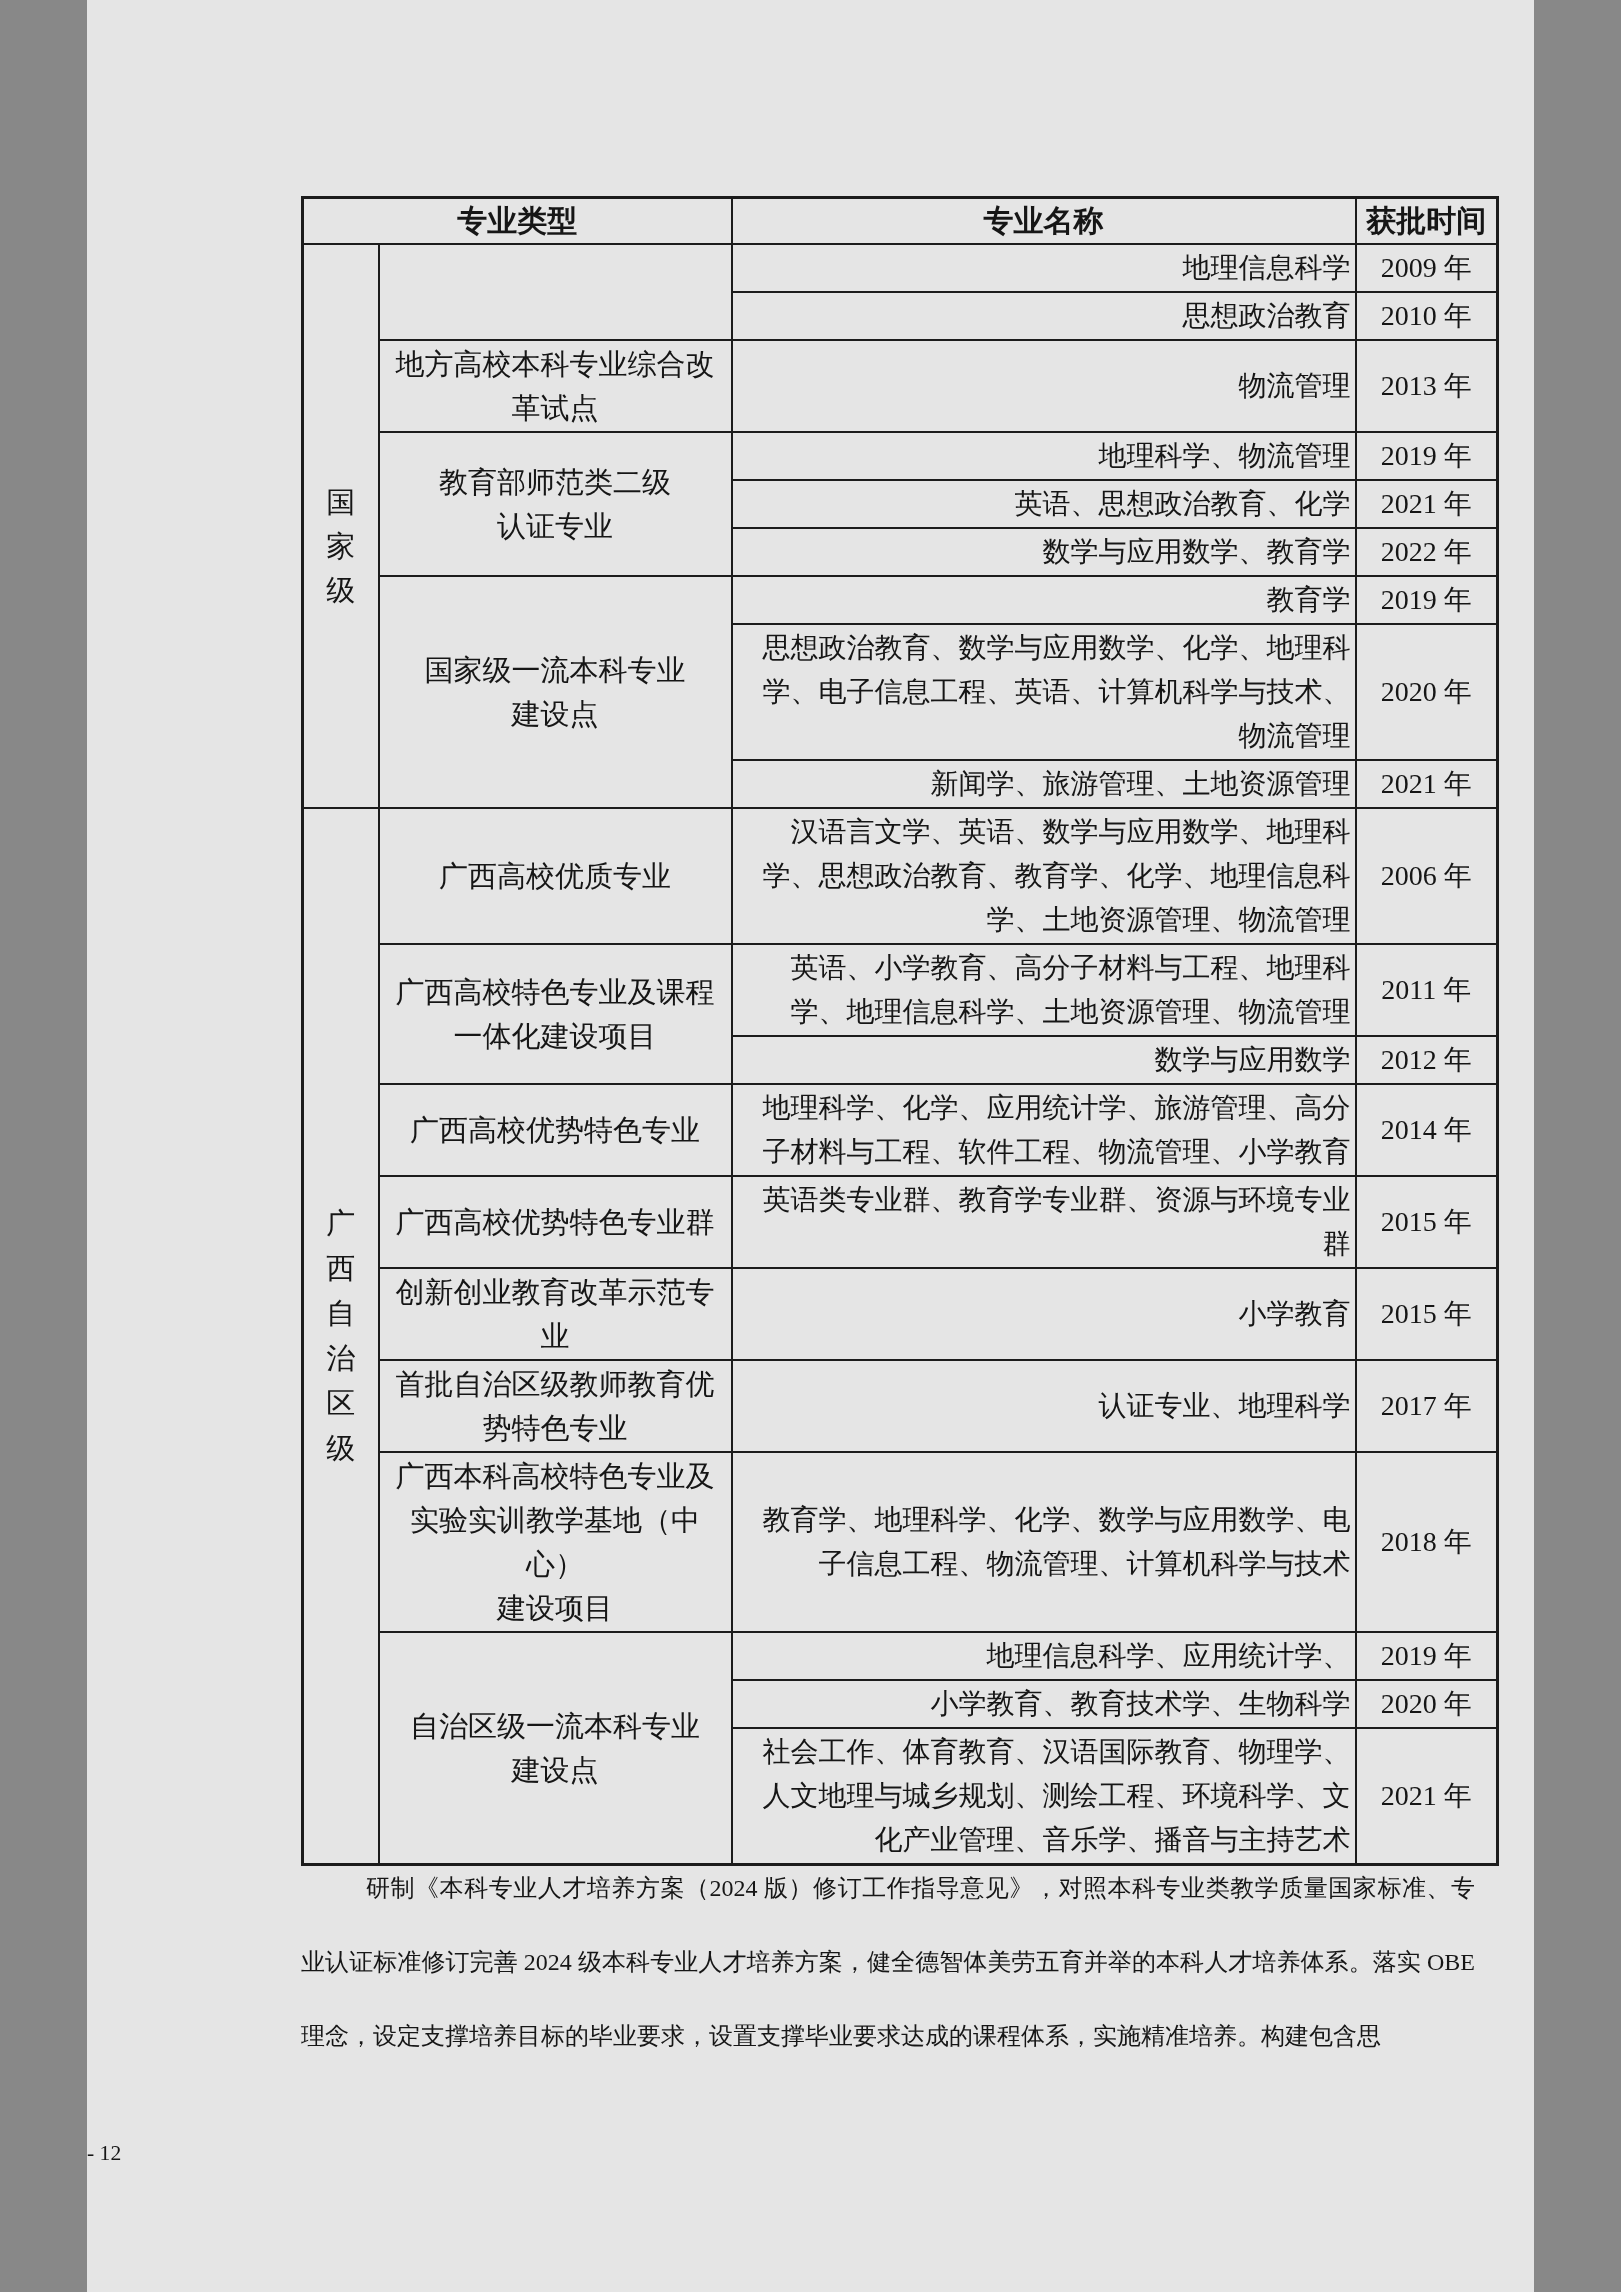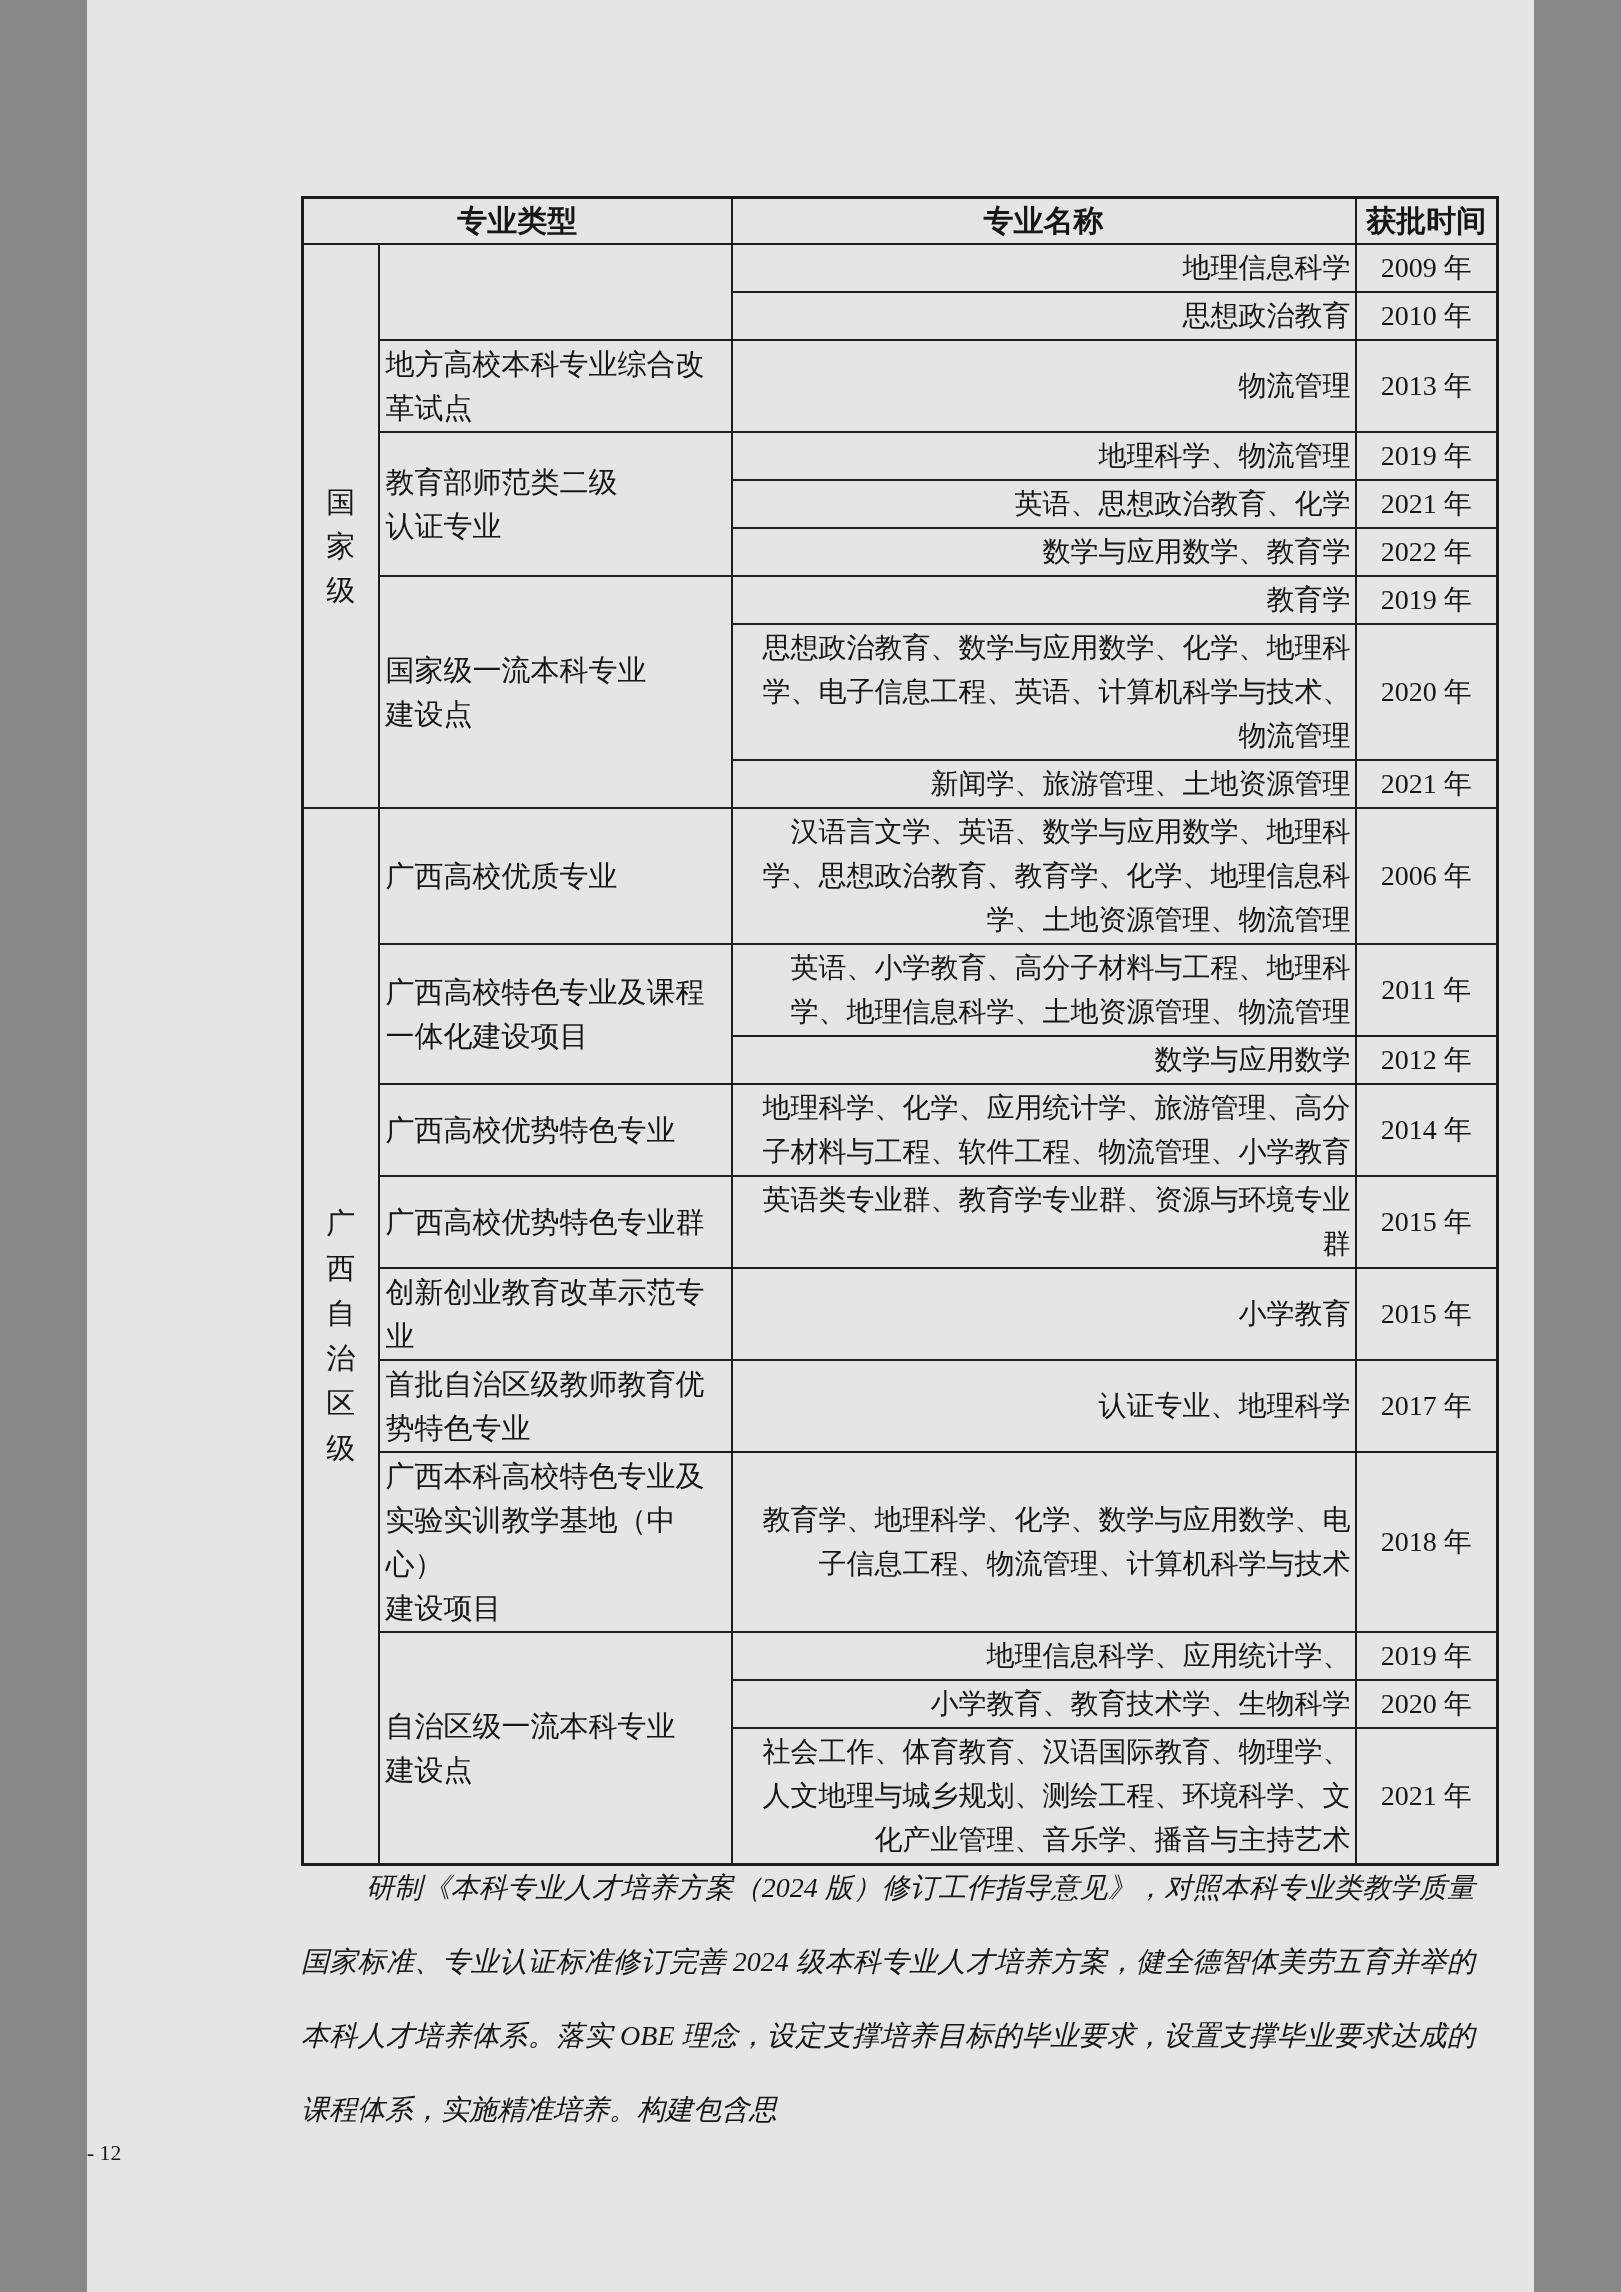--- a/index.html
+++ b/index.html
@@ -50,20 +50,21 @@
     vertical-align: top;
     padding-top: 39px;
     line-height: 44px;
   }
   .level-middle {            
     vertical-align: middle;
     line-height: 45px;
   }
   .type-cell {
     font-size: 29px;
+    text-align: center;
     white-space: pre-line;
     line-height: 44px;
     padding: 1px 5.9px;
   }
   .name-cell {
     font-size: 28px;
     text-align: right;
     line-height: 44px;
     padding: 1px 3.9px 1px 8.8px;
   }
@@ -88,25 +89,24 @@
     font-size: 39px;
     line-height: 49px;
     letter-spacing: 1px;
     white-space: nowrap;
   }
   .body-paragraph {
     position: absolute;
     left: 214px;
     top: 1851px;
     width: 1174px;
-    font-size: 28px;
+    font-size: 24px;
     line-height: 74px;
     text-align: justify;
     text-indent: 65px;
-    font-style: italic;
   }
   .page-footer {
     position: absolute;
     left: 0;
     top: 2139px;
     width: 100%;
     font-size: 21.6px;
     line-height: 29px;
   }
 </style>

